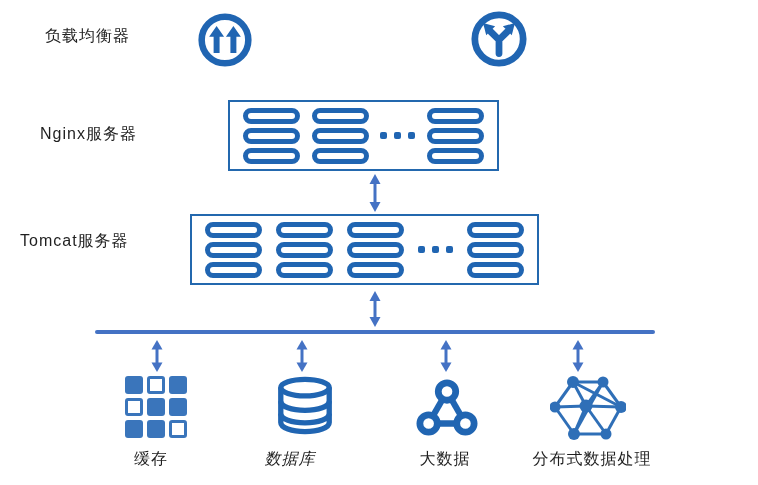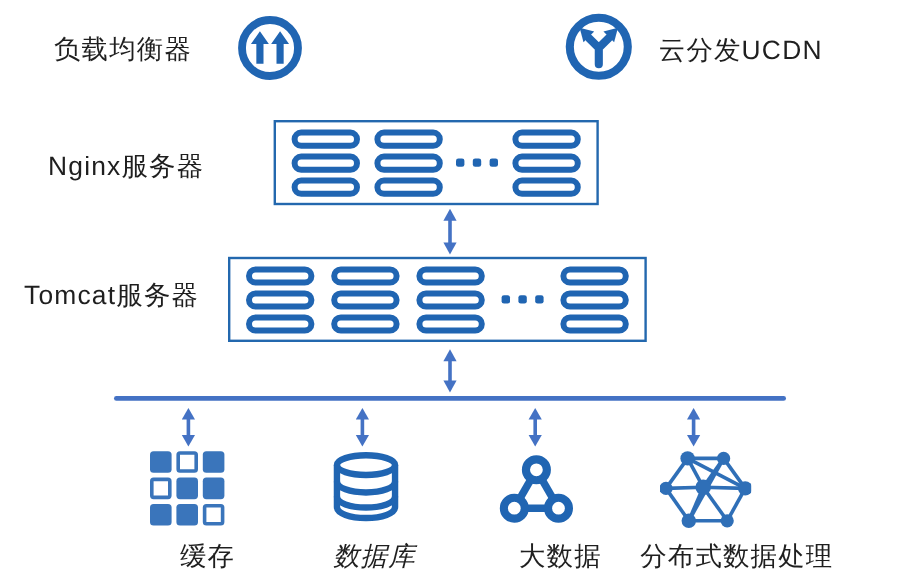--- a/index.html
+++ b/index.html
@@ -7,25 +7,25 @@
   #canvas {
     position: relative;
     width: 758px; height: 485px;
     background: #fff;
     font-family: "Liberation Sans", "DejaVu Sans", sans-serif;
     overflow: hidden;
   }
   .abs { position: absolute; }
   .label {
     color: #1f1f1f;
-    font-size: 22px;
+    font-size: 16px;
     letter-spacing: 1px;
     white-space: nowrap;
   }
-  .label.centered { transform: translateX(-50%); margin-left: 22px; }
+  .label.centered { transform: translateX(-50%); }
 
   
   .rack-box {
     border: 2px solid #2368ae;
     background: #fff;
     display: flex;
     align-items: center;
     justify-content: space-between;
     padding: 0 13px;
   }
@@ -80,21 +80,20 @@
 
   <div class="abs" style="left:470px; top:10px;">
     <svg width="58" height="58" viewBox="0 0 60 60">
       <circle cx="30" cy="30" r="25" fill="none" stroke="#2065b2" stroke-width="7"></circle>
       <path d="M30 45 L30 30 M30 31 L21.5 22.5 M30 31 L38.5 22.5" stroke="#2065b2" stroke-width="7" fill="none" stroke-linecap="round"></path>
       <polygon fill="#2065b2" points="13.5,13.5 26,16.8 16.8,26"></polygon>
       <polygon fill="#2065b2" points="46.5,13.5 34,16.8 43.2,26"></polygon>
     </svg>
   </div>
 
-  <div class="abs label" style="left:549px; top:27px;">云分发UCDN</div>
 
   <div class="abs label" style="left:40px; top:124px;">Nginx服务器</div>
 
   <div class="abs rack-box" style="left:228px; top:100px; width:271px; height:71px;">
     <div class="server-stack">
       <span class="pill"></span>
         <span class="pill"></span>
         <span class="pill"></span>
     </div>
     <div class="server-stack">

